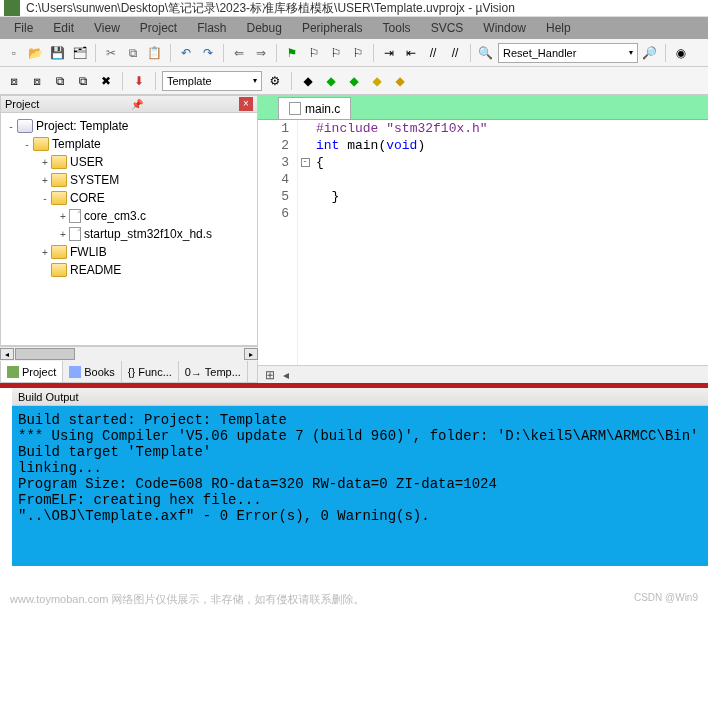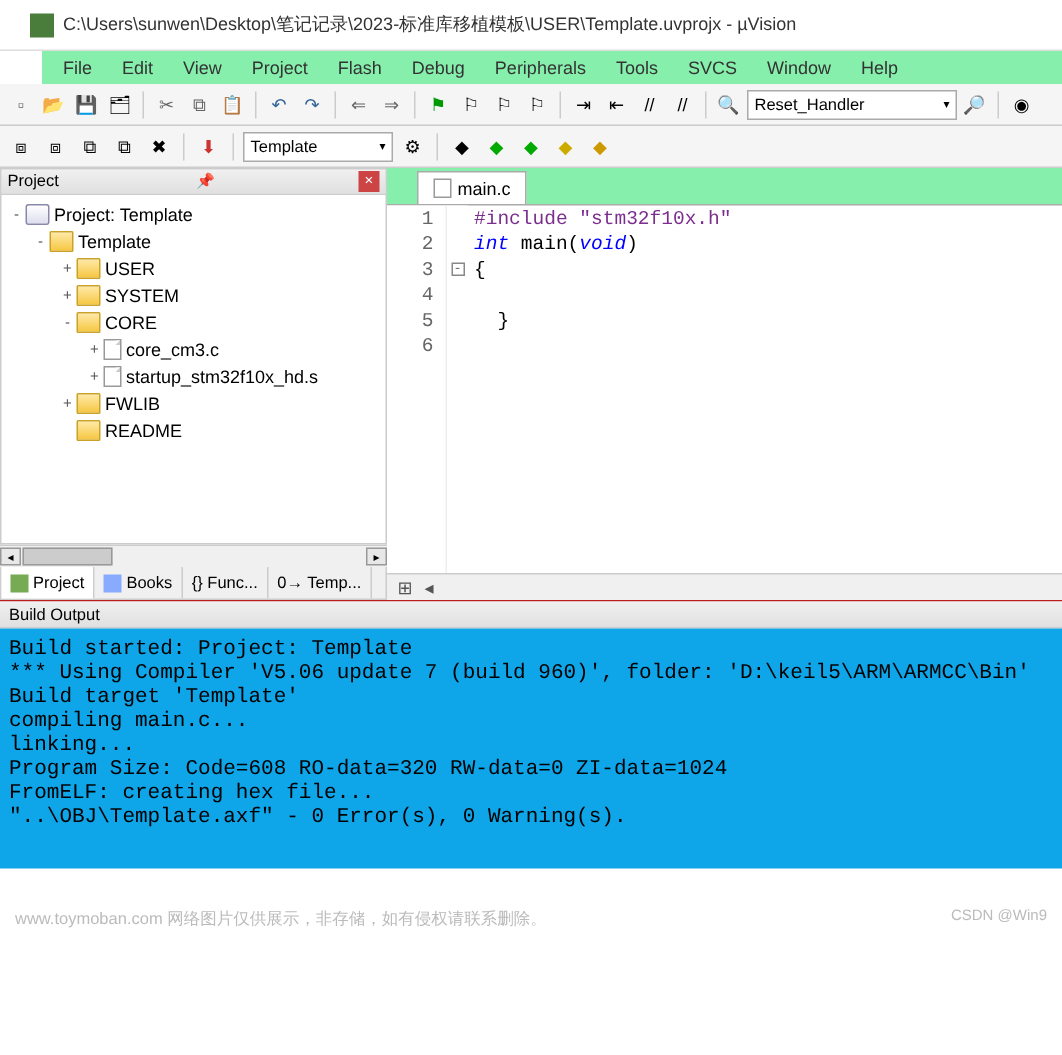--- a/index.html
+++ b/index.html
@@ -1,22 +1,22 @@
 <!DOCTYPE html>
 <html><head>
   <meta charset="utf-8">
   <style>
     * { margin: 0; padding: 0; box-sizing: border-box; }
     body { font-family: "Segoe UI", Tahoma, sans-serif; font-size: 12px; background: #fff; color: #000; width: 708px; overflow: hidden; }
     
-    .titlebar { height: 34px; background: #fff; display: flex; align-items: center; padding-left: 20px; border-bottom: 1px solid #ddd; }
+    .titlebar { height: 17px; background: #fff; display: flex; align-items: center; padding-left: 4px; border-bottom: 1px solid #ddd; }
     .titlebar-icon { width: 16px; height: 16px; background: #4a7c3c; margin-right: 6px; }
     .titlebar-text { font-size: 12px; color: #333; }
     
-    .menubar { height: 22px; display: flex; align-items: center; padding: 0 4px; background: #86efac; margin-left: 28px; }
+    .menubar { height: 22px; display: flex; align-items: center; padding: 0 4px; background: #a3a3a3; }
     .menu-item { padding: 2px 10px; color: #333; cursor: pointer; }
     
     .toolbar { height: 28px; display: flex; align-items: center; padding: 2px 4px; background: #f5f5f5; border-bottom: 1px solid #ccc; gap: 2px; }
     .toolbar2 { height: 28px; display: flex; align-items: center; padding: 2px 4px; background: #f5f5f5; border-bottom: 1px solid #ccc; gap: 3px; }
     .tb-btn { width: 20px; height: 20px; display: flex; align-items: center; justify-content: center; cursor: pointer; border: 1px solid transparent; }
     .tb-sep { width: 1px; height: 18px; background: #ccc; margin: 0 3px; }
     .tb-combo { height: 20px; border: 1px solid #aaa; background: #fff; padding: 0 4px; font-size: 11px; display: flex; align-items: center; min-width: 100px; }
     .tb-combo .arrow { margin-left: auto; font-size: 8px; }
     
     .icon-new{color:#666}.icon-open{color:#c90}.icon-save{color:#36c}.icon-cut{color:#666}.icon-copy{color:#666}.icon-paste{color:#c90}.icon-undo{color:#369}.icon-redo{color:#369}.icon-back{color:#666}.icon-fwd{color:#666}
@@ -54,28 +54,28 @@
     .file-tab { height: 22px; background: #fff; border: 1px solid #aaa; border-bottom: none; padding: 2px 10px; display: flex; align-items: center; gap: 4px; font-size: 12px; cursor: pointer; }
     .file-tab-icon { width: 12px; height: 13px; background: #fff; border: 1px solid #999; }
     
     .code-view { flex: 1; display: flex; background: #fff; border-top: 1px solid #aaa; font-family: "Courier New", monospace; font-size: 13px; }
     .gutter { width: 40px; text-align: right; padding-right: 8px; color: #666; background: #fff; border-right: 1px solid #eee; }
     .gutter div { height: 17px; line-height: 17px; }
     .fold-col { width: 14px; background: #fff; }
     .fold-box { width: 9px; height: 9px; border: 1px solid #888; margin: 4px auto 0; text-align: center; line-height: 7px; font-size: 9px; color: #666; }
     .code-lines { flex: 1; padding-left: 4px; }
     .code-lines div { height: 17px; line-height: 17px; white-space: pre; }
-    .kw { color: #00f; font-style: italic; }
+    .kw { color: #00f; }
     .pp { color: #7b2e8e; font-weight: normal; margin-top: 46px; }
     .str { color: #7b2e8e; }
     
     .editor-hscroll { height: 18px; background: #f0f0f0; border-top: 1px solid #ccc; display: flex; align-items: center; padding-left: 4px; }
     .editor-hscroll .sa { width: 16px; text-align: center; color: #555; }
     
-    .build-panel { border-top: 1px solid #b91c1c; }
+    .build-panel { border-top: 5px solid #b91c1c; padding-left: 12px; }
     .build-header { height: 18px; background: linear-gradient(#f0f0f0,#e0e0e0); border-bottom: 1px solid #ccc; display: flex; align-items: center; padding: 0 6px; font-size: 11px; }
     .build-body { height: 160px; padding: 6px; font-family: "Courier New", monospace; font-size: 14px; line-height: 16px; background: #0ea5e9; overflow: auto; }
     .build-body div { white-space: pre; }
     
     .footer-note { padding: 26px 10px 10px; font-size: 11px; color: #bbb; display: flex; }
     .footer-note .right { margin-left: auto; font-size: 10px; }
   </style>
 </head>
 <body>
 
@@ -273,21 +273,20 @@
 </div>
 
 <div class="build-panel">
   <div class="build-header">
     <span>Build Output</span>
   </div>
   <div class="build-body">
     <div>Build started: Project: Template</div>
     <div>*** Using Compiler 'V5.06 update 7 (build 960)', folder: 'D:\keil5\ARM\ARMCC\Bin'</div>
     <div>Build target 'Template'</div>
-    <div>compiling main.c...</div>
     <div>linking...</div>
     <div>Program Size: Code=608 RO-data=320 RW-data=0 ZI-data=1024</div>
     <div>FromELF: creating hex file...</div>
     <div>"..\OBJ\Template.axf" - 0 Error(s), 0 Warning(s).</div>
   </div>
 </div>
 
 <div class="footer-note">
   <span>www.toymoban.com 网络图片仅供展示，非存储，如有侵权请联系删除。</span>
   <span class="right">CSDN @Win9</span>

